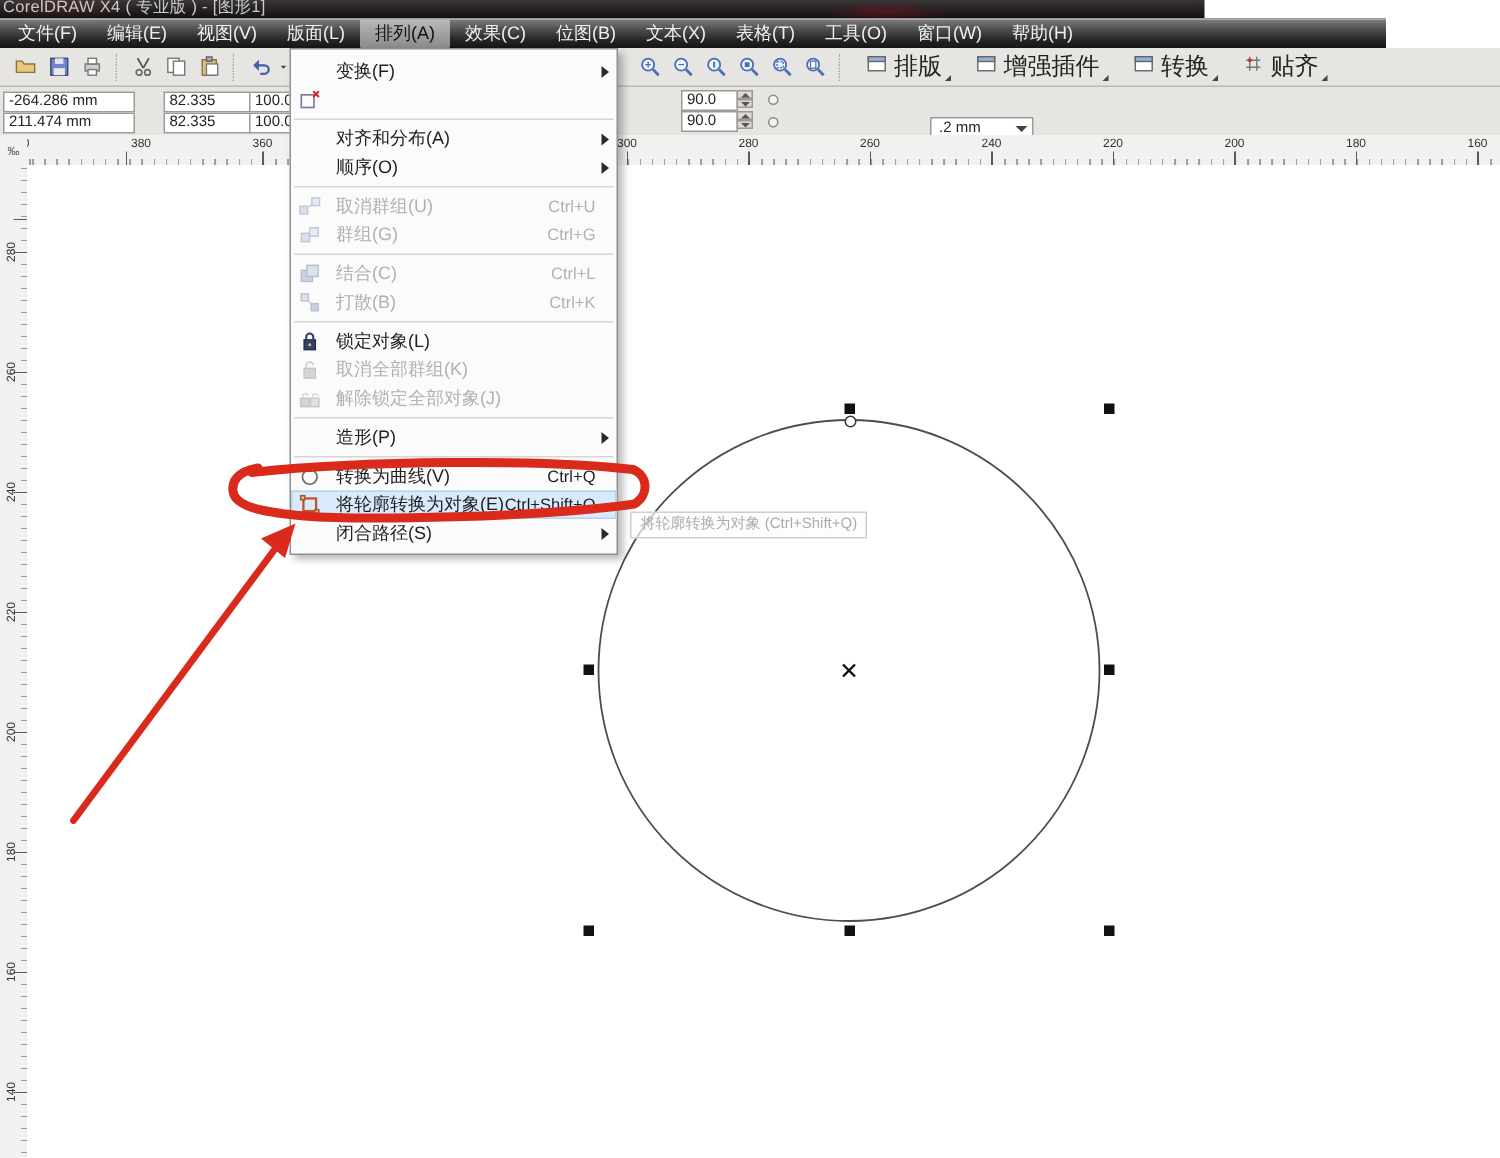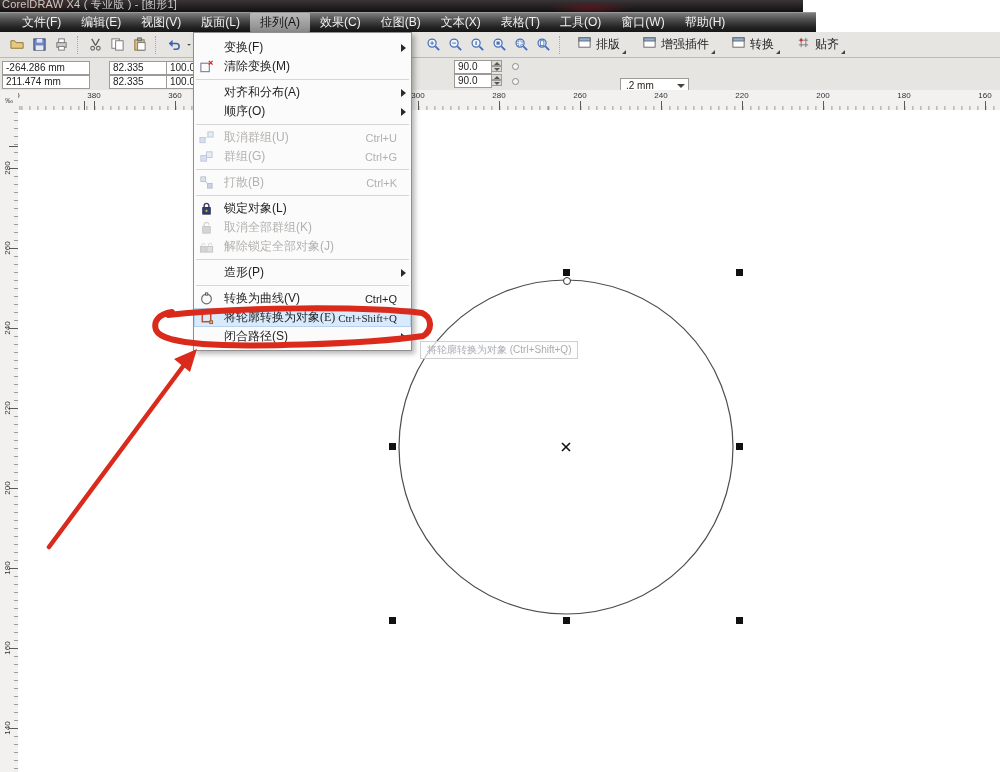--- a/index.html
+++ b/index.html
@@ -8,35 +8,35 @@
   
   #titlebar{position:absolute;left:0;top:0;width:803px;height:12px;overflow:hidden;
     background:
       radial-gradient(60px 10px at 590px 8px, rgba(120,20,30,.55), transparent 70%),
       radial-gradient(70px 12px at 40px 4px, rgba(90,40,30,.5), transparent 70%),
       radial-gradient(120px 10px at 870px 6px, rgba(40,20,25,.6), transparent 70%),
       linear-gradient(#3a3537,#121011);}
   #titlebar .ttext{position:absolute;left:2px;top:-3px;font-size:11px;color:#c9c9c9;
     letter-spacing:.2px;white-space:nowrap;}
   
-  #menubar{position:absolute;left:0;top:12px;width:816px;height:20px;display:flex;
-    padding-left:12px;box-sizing:border-box;
+  #menubar{position:absolute;left:0;top:12px;width:924px;height:20px;display:flex;
+    padding-left:2px;box-sizing:border-box;
     background:linear-gradient(#7d7d7d 0%,#4e4e4e 35%,#232323 75%,#161616 100%);
     border-top:1px solid #9a9a9a;}
   .mb-item{color:#f0f0f0;font-size:12px;line-height:19px;padding:0 10px;cursor:default;white-space:nowrap;}
   .mb-item.active{background:linear-gradient(#b9b9b9,#8a8a8a);color:#111;border-radius:1px;}
   
   #toolbar{position:absolute;left:0;top:32px;width:1000px;height:26px;background:#e7e5e2;
     border-bottom:1px solid #bdbab4;display:flex;align-items:center;padding-left:6px;box-sizing:border-box;}
   #propbar{position:absolute;left:0;top:58px;width:1000px;height:32px;background:#e7e5e2;
     border-bottom:1px solid #b4b1ab;}
   .tico{width:22px;height:20px;display:flex;align-items:center;justify-content:center;cursor:default;}
   .tsep{width:1px;height:18px;border-left:1px dotted #a9a6a0;margin:0 5px;}
   .tbtn{display:flex;align-items:center;height:22px;padding:0 7px;margin:0 4px;position:relative;cursor:default;}
-  .tbtn .lbl{font-size:12px;color:#222;margin-left:4px;white-space:nowrap;}
+  .tbtn .lbl{font-size:16px;color:#222;margin-left:4px;white-space:nowrap;}
   .tbtn::after{content:"";position:absolute;right:1px;bottom:2px;border-left:4px solid transparent;
     border-bottom:4px solid #444;}
   .tdrop{width:10px;height:20px;display:flex;align-items:center;justify-content:center;}
   
   .pb-left{position:absolute;left:2px;top:2px;}
   .pb-right{position:absolute;left:414px;top:2px;height:28px;}
   .field{background:#fff;border:1px solid #9c9a96;font-size:10px;color:#222;
     padding:0 3px;line-height:12px;height:12px;box-sizing:content-box;position:absolute;}
   .pbicon{position:absolute;width:16px;height:16px;display:flex;align-items:center;justify-content:center;}
   .spin{position:absolute;width:11px;height:13px;}
@@ -77,21 +77,21 @@
   #menu{position:absolute;left:193px;top:32px;width:219px;z-index:30;background:#fbfbfb;
     border:1px solid #8f8f8f;box-shadow:3px 3px 5px rgba(0,0,0,.28);padding:5px 0 4px 0;box-sizing:border-box;}
   .menu-row{height:19px;display:flex;align-items:center;position:relative;cursor:default;}
   .menu-row .mi-icon{width:24px;display:flex;justify-content:center;align-items:center;flex:none;}
   .menu-row .mi-label{font-size:12px;color:#1f1f1f;white-space:nowrap;flex:1 1 auto;margin-left:6px;}
   .menu-row .mi-short{font-size:11px;color:#1f1f1f;margin-right:14px;white-space:nowrap;}
   .menu-row.disabled .mi-label,.menu-row.disabled .mi-short{color:#b3b1ae;}
   .menu-row.disabled .mi-icon{opacity:.38;}
   .menu-row .mi-arrow{position:absolute;right:5px;top:6px;width:0;height:0;
     border-top:4px solid transparent;border-bottom:4px solid transparent;border-left:5px solid #2a2a2a;}
-  .menu-row.highlight{background:#d9eafc;outline:1px solid #b5d3ef;outline-offset:-1px;font-family:Liberation Serif, serif;}
+  .menu-row.highlight{background:#d9eafc;outline:1px solid #b5d3ef;outline-offset:-1px;}
   .menu-sep{height:1px;background:#d8d6d3;margin:3px 2px;}
   
   #tooltip{position:absolute;left:420px;top:341px;height:16px;line-height:16px;padding:0 6px;
     background:rgba(252,252,252,.7);border:1px solid #cfcfcf;font-size:10px;color:#a9adb3;
     white-space:nowrap;z-index:40;}
   
   #annot{position:absolute;left:0;top:0;width:1000px;height:772px;z-index:50;pointer-events:none;}
 </style>
 </head>
 <body>
@@ -333,21 +333,20 @@
       <span class="mi-label">变换(F)</span>
       <span class="mi-arrow"></span>
     </div>
     <div class="menu-row">
       <span class="mi-icon">
         <svg viewBox="0 0 16 16" width="15" height="15">
           <rect x="2" y="4.5" width="9" height="9" fill="none" stroke="#7d7da0" stroke-width="1.2"></rect>
           <path d="M10.5 2 l4 4 M14.5 2 l-4 4" stroke="#d22" stroke-width="1.4"></path>
         </svg>
       </span>
-      <span class="mi-label">清除变换(M)</span>
     </div>
     <div class="menu-sep"></div>
     <div class="menu-row">
       <span class="mi-icon"></span>
       <span class="mi-label">对齐和分布(A)</span>
       <span class="mi-arrow"></span>
     </div>
     <div class="menu-row">
       <span class="mi-icon"></span>
       <span class="mi-label">顺序(O)</span>
@@ -369,20 +368,30 @@
       <span class="mi-icon">
         <svg viewBox="0 0 16 16" width="15" height="15">
           <rect x="2" y="7" width="6" height="6" fill="#9db6d8" stroke="#5a77a8"></rect>
           <rect x="8" y="3" width="6" height="6" fill="#c6d4ea" stroke="#5a77a8"></rect>
         </svg>
       </span>
       <span class="mi-label">群组(G)</span>
       <span class="mi-short">Ctrl+G</span>
     </div>
     <div class="menu-sep"></div>
+    <div class="menu-row disabled">
+      <span class="mi-icon">
+        <svg viewBox="0 0 16 16" width="15" height="15">
+          <rect x="2" y="5.5" width="8" height="8" fill="#7e93bd" stroke="#4a5f8a"></rect>
+          <rect x="6" y="2" width="8" height="8" fill="#aebdd8" stroke="#4a5f8a"></rect>
+        </svg>
+      </span>
+      <span class="mi-label">结合(C)</span>
+      <span class="mi-short">Ctrl+L</span>
+    </div>
     <div class="menu-row disabled">
       <span class="mi-icon">
         <svg viewBox="0 0 16 16" width="15" height="15">
           <rect x="2" y="2" width="5" height="5" fill="#aebdd8" stroke="#4a5f8a"></rect>
           <rect x="9" y="9" width="5" height="5" fill="#7e93bd" stroke="#4a5f8a"></rect>
           <path d="M7.5 8.5 l1-1" stroke="#4a5f8a"></path>
         </svg>
       </span>
       <span class="mi-label">打散(B)</span>
       <span class="mi-short">Ctrl+K</span>

